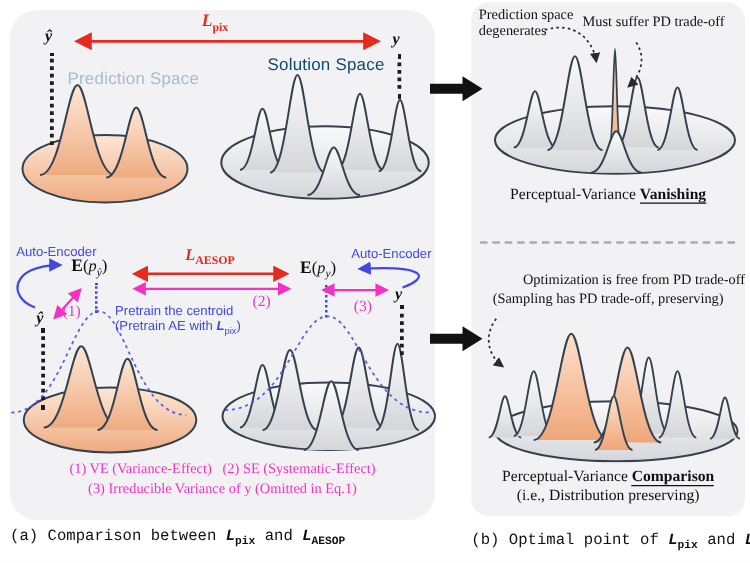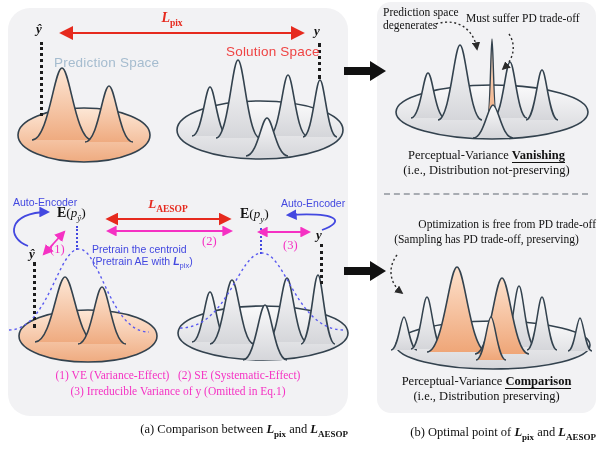--- a/index.html
+++ b/index.html
@@ -20,21 +20,21 @@
   .loss{font-weight:bold;font-style:italic;font-size:14px;}
   .loss sub{font-style:normal;font-size:9.5px;font-weight:bold;}
   .exp{font-size:13.5px;}
   .exp b{font-size:14px;}
   .exp i{font-size:13px;}
   .exp sub{font-size:9px;font-style:italic;}
   .note{font-size:11.5px;}
   .result{font-size:12.5px;text-align:center;width:219px;left:377px;}
   .result .uword{font-weight:bold;border-bottom:1.6px solid #111;}
   .legend{font-size:11.5px;color:#f531c3;text-align:center;}
-  .caption{font-size:12.5px;text-align:right;}
+  .caption{font-size:12.5px;text-align:left;font-family:Liberation Mono, monospace;}
   .caption i{font-weight:bold;}
   .caption sub{font-size:9px;font-weight:bold;font-style:normal;}
   .vdot{position:absolute;width:0;border-left:3px dotted #1c1c1c;z-index:4;}
   .vdot-blue{position:absolute;width:0;border-left:2.5px dotted #4348e0;z-index:4;}
   .divider{position:absolute;left:384px;top:193px;width:204px;border-top:2px dashed #a8acb2;z-index:3;}
   .num{font-size:12.5px;}
 </style>
 </head>
 <body>
 
@@ -184,21 +184,21 @@
   <div class="vdot" style="left:318px;top:43px;height:36px"></div>
   <div class="vdot" style="left:33px;top:262px;height:66px"></div>
   <div class="vdot" style="left:320px;top:244px;height:40px"></div>
   <div class="vdot-blue" style="left:76px;top:226px;height:24px"></div>
   <div class="vdot-blue" style="left:260px;top:228px;height:26px"></div>
 
   <div class="txt mathvar" style="left:36px;top:21px">ŷ</div>
   <div class="txt mathvar" style="left:314px;top:23px">y</div>
   <div class="txt red loss" style="left:150px;top:10px;width:44px;text-align:center"><span>L</span><sub>pix</sub></div>
   <div class="txt sans space-label" style="left:54px;top:55px;color:#a5bccf">Prediction Space</div>
-  <div class="txt sans space-label" style="left:226px;top:44px;color:#ef4444">Solution Space</div>
+  <div class="txt sans space-label" style="left:214px;top:44px;color:#0c4a6e">Solution Space</div>
 
   <div class="txt sans blue" style="left:13px;top:196px;font-size:10.5px">Auto-Encoder</div>
   <div class="txt sans blue" style="left:281px;top:197px;font-size:10.5px">Auto-Encoder</div>
 
   <div class="txt exp" style="left:57px;top:205px"><b>E</b><span>(</span><i>p</i><sub>ŷ</sub><span>)</span></div>
   <div class="txt exp" style="left:240px;top:206px"><b>E</b><span>(</span><i>p</i><sub>y</sub><span>)</span></div>
 
   <div class="txt red loss" style="left:140px;top:196px;width:56px;text-align:center;font-size:13px"><span>L</span><sub>AESOP</sub></div>
 
   <div class="txt mag num" style="left:50px;top:242px">(1)</div>
@@ -214,21 +214,20 @@
   <div class="txt legend" style="left:8px;top:369px;width:340px"><span>(1) VE (Variance-Effect)</span>&nbsp;&nbsp;&nbsp;<span>(2) SE (Systematic-Effect)</span></div>
   <div class="txt legend" style="left:8px;top:385px;width:340px">(3) Irreducible Variance of y (Omitted in Eq.1)</div>
 
   <div class="txt caption" style="left:8px;top:422px;width:340px"><span>(a) Comparison between </span><i>L</i><sub>pix</sub><span> and </span><i>L</i><sub>AESOP</sub></div>
 
   <div class="txt note" style="left:383px;top:6px">Prediction space</div>
   <div class="txt note" style="left:383px;top:19px">degenerates</div>
   <div class="txt result" style="top:148px"><span>Perceptual-Variance </span><span class="uword">Vanishing</span></div>
 
   <div class="txt note" style="left:466px;top:12px">Must suffer PD trade-off</div>
-  <div class="txt result" style="top:163px">(i.e., Distribution not-preserving)</div>
 
   <div class="txt note" style="left:377px;top:218px;width:219px;text-align:right">Optimization is free from PD trade-off</div>
   <div class="txt note" style="left:377px;top:233px;width:219px;text-align:center">(Sampling has PD trade-off, preserving)</div>
 
   <div class="txt result" style="top:374px"><span>Perceptual-Variance </span><span class="uword">Comparison</span></div>
   <div class="txt result" style="top:389px">(i.e., Distribution preserving)</div>
 
   <div class="txt caption" style="left:377px;top:425px;width:219px"><span>(b) Optimal point of </span><i>L</i><sub>pix</sub><span> and </span><i>L</i><sub>AESOP</sub></div>
 
 </div>

